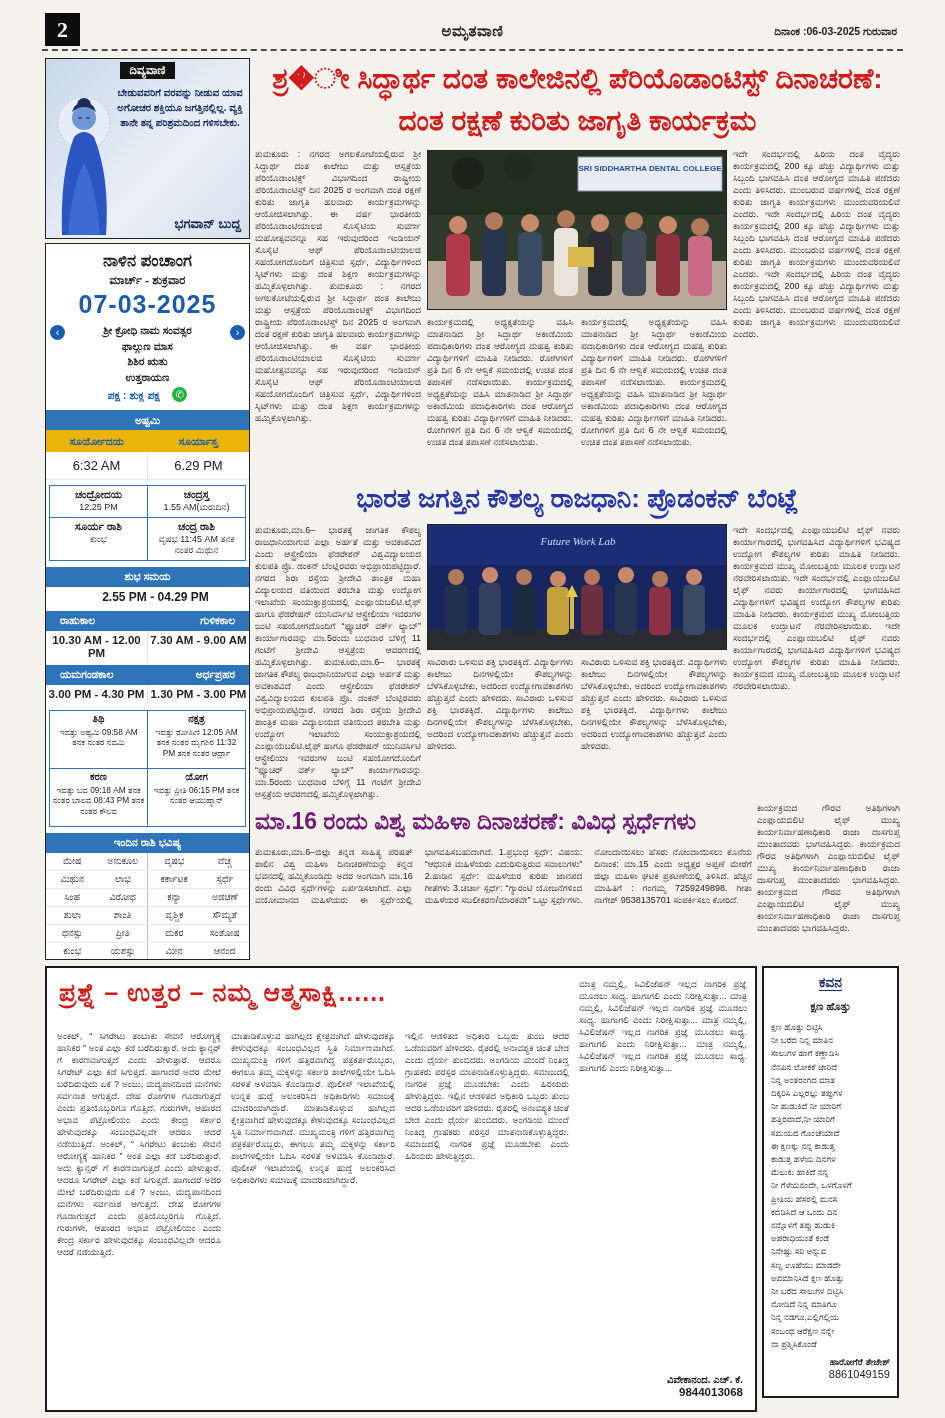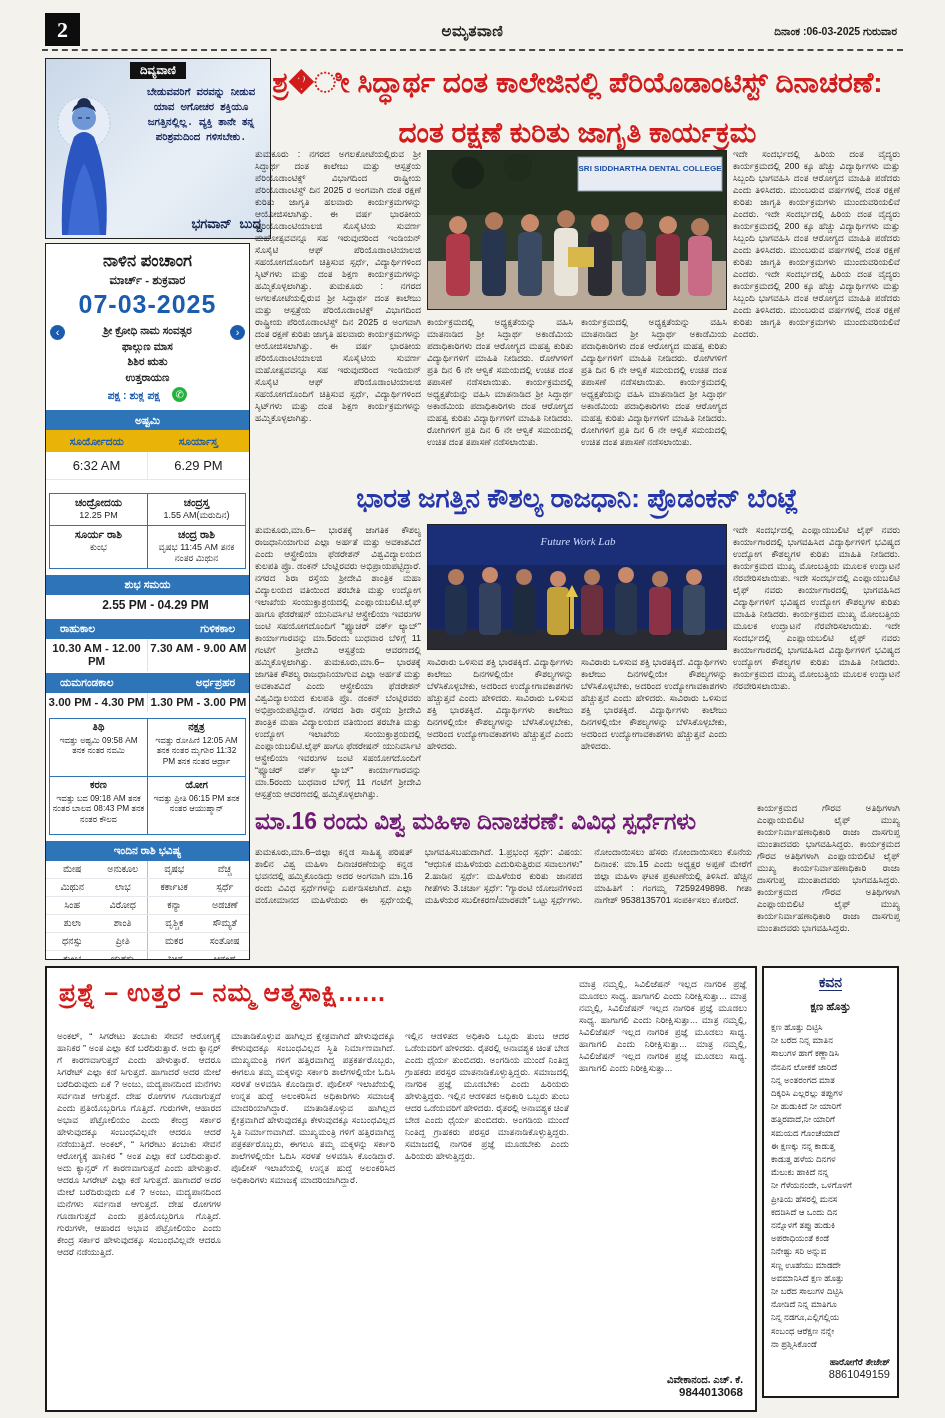--- a/index.html
+++ b/index.html
@@ -9,22 +9,22 @@
 
   
   .pagenum { left:45px; top:13px; width:35px; height:33px; background:#0d0d0d; color:#fff;
              font-family:"Liberation Serif", serif; font-size:22px; font-weight:bold;
              display:flex; align-items:center; justify-content:center; }
   .masthead { left:0; right:0; top:22px; text-align:center; font-size:15px; font-weight:bold; letter-spacing:.5px; }
   .dateline { right:48px; top:25px; font-size:10.5px; font-weight:bold; }
   .headrule { left:42px; right:42px; top:49px; border-bottom:2.5px dashed #4a4a4a; height:0; }
 
   
-  .divyavani { left:45px; top:58px; width:226px; height:181px; border:1.5px solid #222;
-               background:linear-gradient(135deg,#c9d8e9,#e9eff6 60%,#d5e1ee); overflow:hidden;font-family:Liberation Mono, monospace; }
+  .divyavani { left:45px; top:58px; width:205px; height:181px; border:1.5px solid #222;
+               background:linear-gradient(135deg,#c9d8e9,#e9eff6 60%,#d5e1ee); overflow:hidden; }
   .dv-title { position:absolute; left:50%; transform:translateX(-50%); top:3px; background:#111; color:#fff;
               font-size:11.5px; font-weight:bold; padding:2px 10px; }
   .dv-quote { position:absolute; right:5px; top:26px; width:128px; text-align:center;
               font-size:10px; font-weight:bold; color:#14265c; line-height:15px; }
   .dv-author { position:absolute; right:8px; bottom:6px; font-size:13px; font-weight:bold; color:#10204e; }
   .dv-buddha { position:absolute; left:2px; top:26px; }
 
   
   .panchanga { left:45px; top:243px; width:205px; height:717px; background:#fff; border:1.5px solid #222;
                overflow:hidden; text-align:center; }
@@ -40,21 +40,21 @@
   .wa { display:inline-block; width:15px; height:15px; border-radius:50%; background:#23b33a; color:#fff;
         font-size:10px; line-height:15px; text-align:center; vertical-align:middle; margin-left:8px; cursor:pointer; }
   .bluebar { background:#2d74b8; color:#fff; font-size:10.5px; font-weight:bold; height:20px;
              display:flex; align-items:center; justify-content:center; margin-top:6px; }
   .bluebar.split { justify-content:space-between; padding:0 14px; }
   .sunhead { background:#eab308; height:22px; display:flex; }
   .sunhead div { flex:1; font-size:10.5px; font-weight:bold; color:#1b5cae; line-height:22px; }
   .sunval { display:flex; height:28px; border-bottom:1px solid #e4e7ec; }
   .sunval div { flex:1; font-size:13px; line-height:28px; border-right:1px solid #e4e7ec; }
   .sunval div:last-child { border-right:none; }
-  .moontable { border:1.5px solid #2d74b8; margin:13px 3px 0 3px; }
+  .moontable { border:1.5px solid #2d74b8; margin:5px 3px 0 3px; }
   .moonrow { display:flex; border-bottom:1px solid #2d74b8; }
   .moonrow:last-child { border-bottom:none; }
   .mooncell { flex:1; padding:2px 2px 3px 2px; border-right:1px solid #2d74b8; }
   .mooncell:last-child { border-right:none; }
   .mc-h { font-size:10.5px; font-weight:bold; }
   .mc-v { font-size:9px; line-height:11.5px; margin-top:1px; }
   .valrow { display:flex; }
   .valrow div { flex:1; font-size:11.5px; font-weight:bold; color:#222; padding:3px 2px; line-height:13px; }
   .valrow div:first-child { border-right:1px solid #dfe3e8; }
   .single-val { font-size:12px; font-weight:bold; padding:3px 0 1px 16px; }
@@ -65,21 +65,21 @@
   .tg-cell:last-child { border-right:none; }
   .tg-h { font-size:10px; font-weight:bold; }
   .tg-v { font-size:8.3px; line-height:10.5px; margin-top:2px; }
   .rashirow { display:flex; height:18px; border-bottom:1px solid #e4e7ec; align-items:center; }
   .rashirow span { font-size:9.5px; }
   .rs-s { width:26%; } .rs-r { width:24%; }
   .rs-div { width:0; border-left:1px solid #aebfd6; height:100%; }
 
   
   .art { position:absolute; }
-  .hl1 { color:#d11c1c; font-size:28px; line-height:50px; font-weight:800; text-align:center; }
+  .hl1 { color:#d11c1c; font-size:28px; line-height:42px; font-weight:800; text-align:center; }
   .hl2 { color:#2436a8; font-size:26px; line-height:40px; font-weight:800; text-align:center; }
   .hl3 { color:#701a75; font-size:23px; line-height:38px; font-weight:800; text-align:left; }
   .hlqa { color:#d11c1c; font-size:25px; font-weight:800; letter-spacing:1px; }
   .coltext { font-size:9px; line-height:12px; text-align:justify; overflow:hidden; word-break:break-word; }
   .photo-frame { border:1px solid #222; overflow:hidden; background:#223; }
   .qa-box { left:45px; top:966px; width:712px; height:446px; border:2px solid #1a1a1a; background:#fff; }
   .qa-sign { position:absolute; right:12px; bottom:12px; text-align:right; }
   .qa-name { font-size:10px; font-weight:bold; }
   .qa-phone { font-size:11.5px; font-weight:bold; }
 

